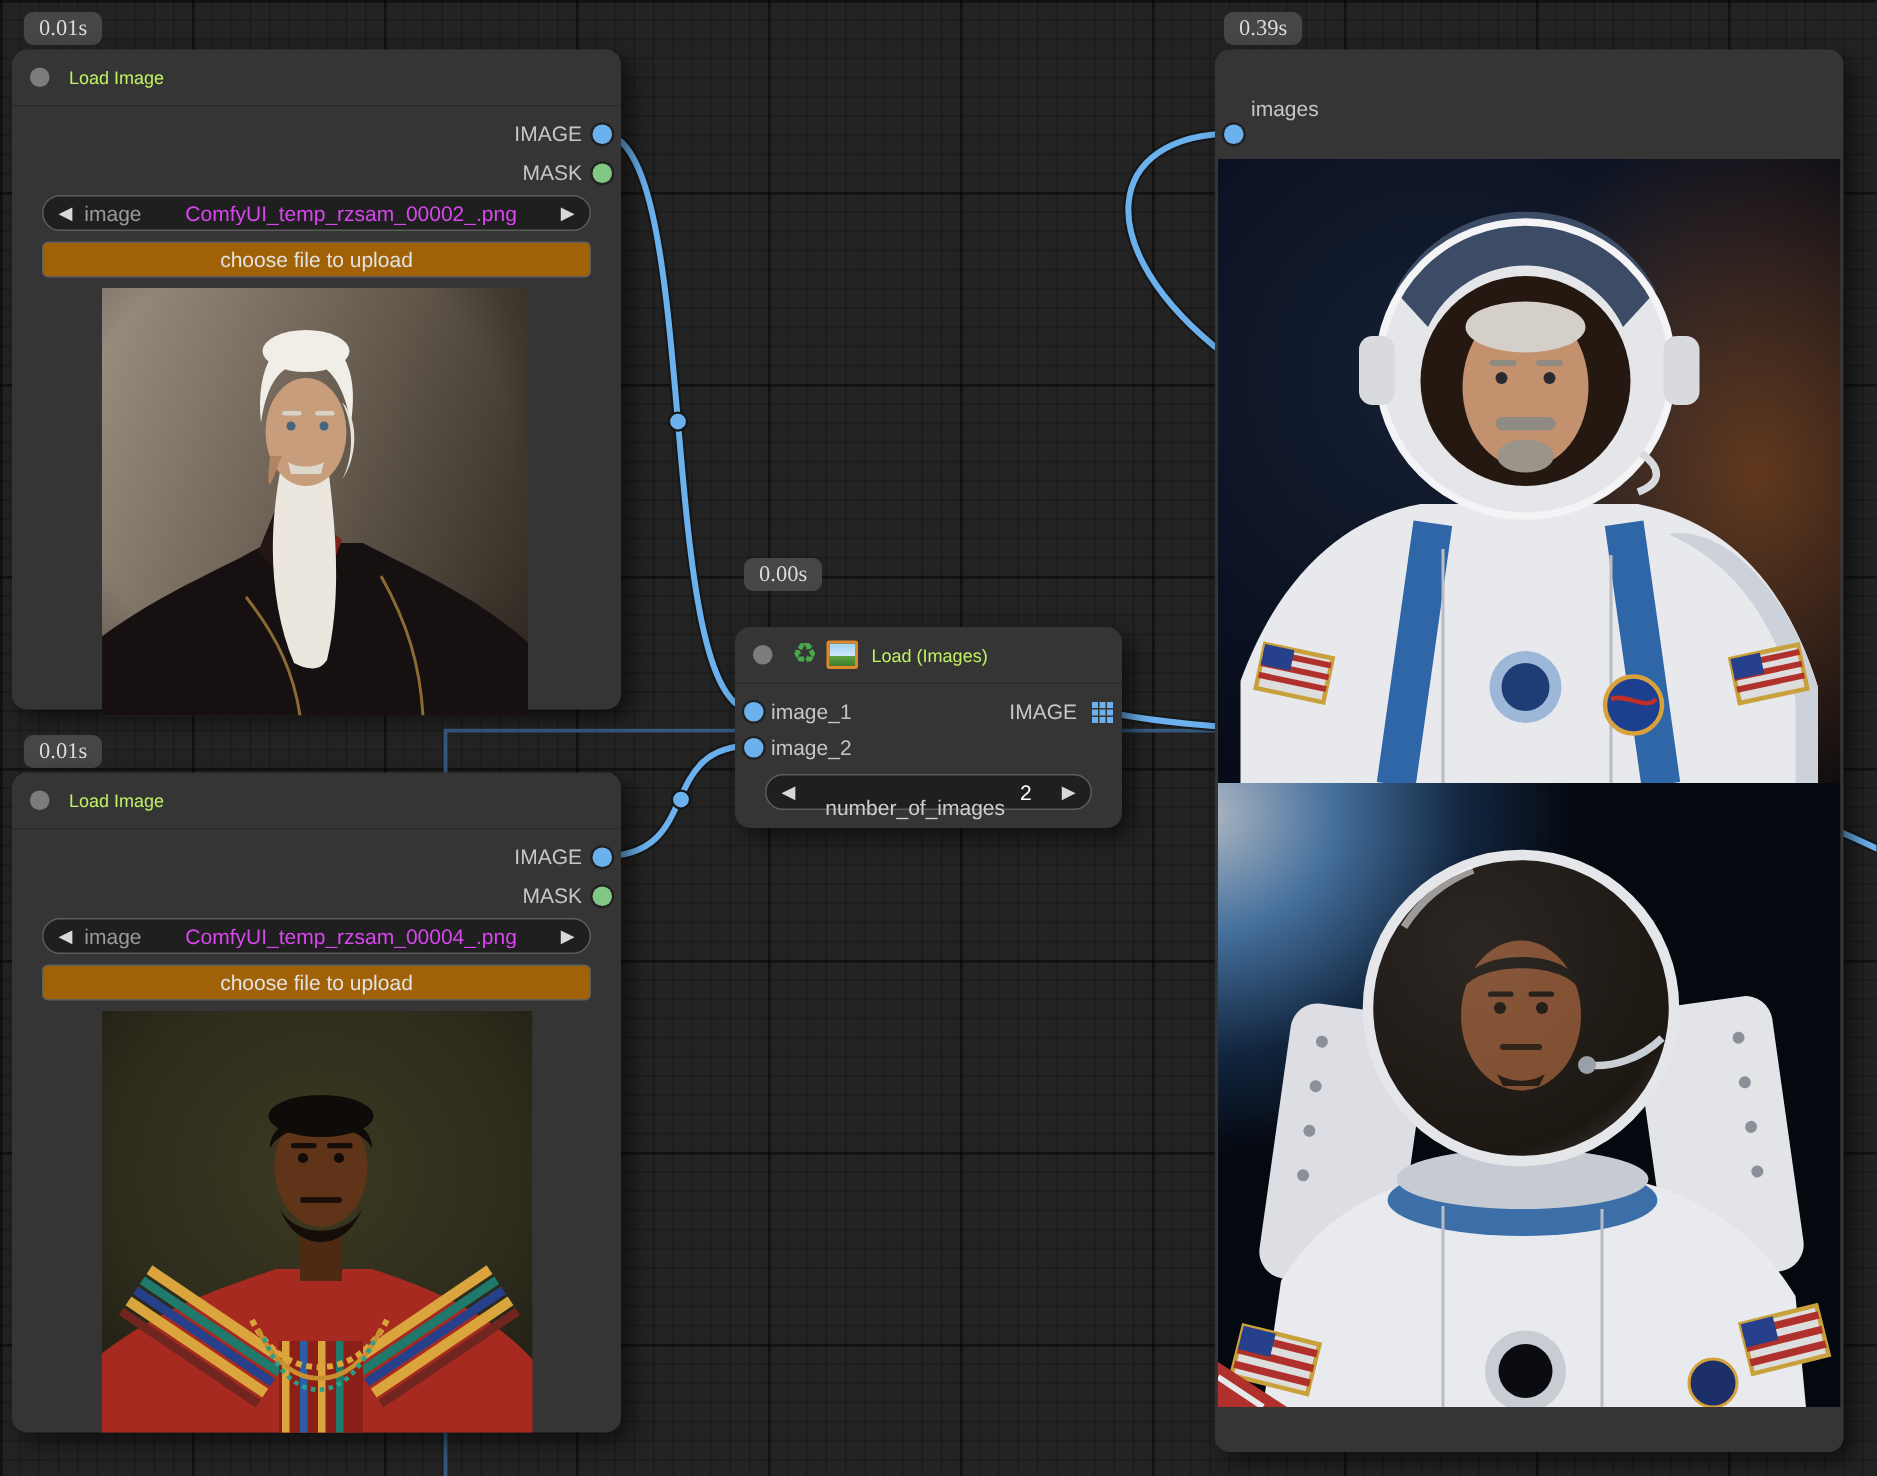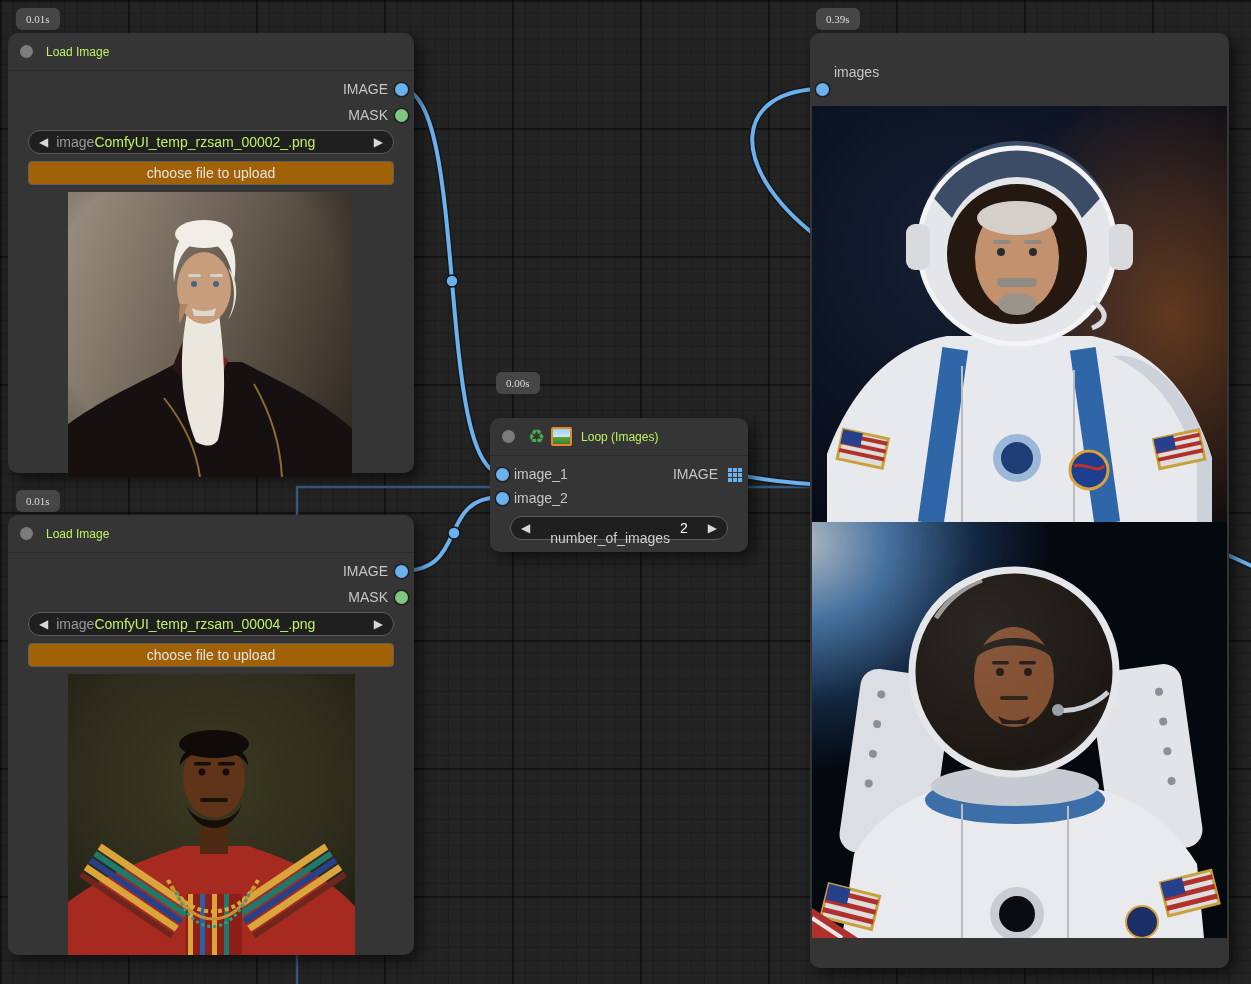--- a/index.html
+++ b/index.html
@@ -21,35 +21,35 @@
   }
   .node-header{
     height:37px;display:flex;align-items:center;padding:0 12px;
     border-bottom:1px solid #2b2b2b;border-radius:10px 10px 0 0;
   }
   .collapse-dot{width:13px;height:13px;border-radius:50%;background:#7c7c7c;margin-right:13px;flex:0 0 auto;}
   .node-title{font-size:12px;color:#bef264;white-space:nowrap;}
   .exec-badge{
     position:absolute;z-index:2;height:22px;line-height:22px;padding:0 10px;
     background:#464646;border-radius:6px;color:#dcdcdc;
-    font-family:"Liberation Serif",serif;font-size:11px;
+    font-family:"Liberation Serif",serif;font-size:15px;
   }
   .port{position:absolute;width:13px;height:13px;border-radius:50%;background:#6bb1ee;box-shadow:0 0 0 1.5px rgba(15,15,15,0.55);}
   .port.mask{background:#81C784;}
   .slot-label{position:absolute;font-size:14px;color:#c6c6c6;line-height:18px;white-space:nowrap;}
   .out-label{position:absolute;font-size:14px;color:#c6c6c6;line-height:18px;text-align:right;white-space:nowrap;}
   .grid-port{position:absolute;width:4px;height:4px;background:#6bb1ee;
     box-shadow:5px 0 #6bb1ee,10px 0 #6bb1ee,0 5px #6bb1ee,5px 5px #6bb1ee,10px 5px #6bb1ee,0 10px #6bb1ee,5px 10px #6bb1ee,10px 10px #6bb1ee;}
   .widget-pill{
     position:absolute;height:24px;background:#1f1f1f;border:1px solid #5c5c5c;border-radius:13px;
     display:flex;align-items:center;padding:0 10px;box-sizing:border-box;font-size:14px;
   }
   .widget-pill .arrow{color:#d8d8d8;font-size:12px;flex:0 0 auto;line-height:24px;}
   .pill-label{color:#9a9a9a;margin-left:8px;white-space:nowrap;}
-  .pill-value{flex:1;text-align:left;color:#bef264;white-space:nowrap;overflow:hidden;}
+  .pill-value{flex:1;text-align:center;color:#d946ef;white-space:nowrap;overflow:hidden;}
   .num-center{flex:1;display:flex;justify-content:center;gap:10px;align-items:center;}
   .num-label{color:#cfcfcf;white-space:nowrap;margin-top:20px;}
   .num-value{color:#ffffff;}
   .widget-btn{
     position:absolute;height:24px;line-height:22px;background:#a16207;border:1px solid #5f5f5f;border-radius:4px;
     text-align:center;font-size:14px;color:#e2e2e2;box-sizing:border-box;
   }
   .img-preview{position:absolute;display:block;}
   .recycle-icon{color:#46a94b;font-size:19px;margin-right:6px;line-height:19px;}
   .picture-icon{width:17px;height:15px;border:2px solid #e0892b;border-radius:2px;margin-right:9px;
@@ -196,21 +196,21 @@
     <rect x="150" y="88" width="17" height="3.5" rx="1.7" fill="#150e09"></rect>
   </svg>
 </div>
 
 <div class="exec-badge" style="left:496px;top:372px">0.00s</div>
 <div class="node" style="left:490px;top:418px;width:258px;height:134px">
   <div class="node-header">
     <span class="collapse-dot"></span>
     <span class="recycle-icon">♻</span>
     <span class="picture-icon"></span>
-    <span class="node-title">Loop (Images)</span>
+    <span class="node-title">Load (Images)</span>
   </div>
   <span class="port" style="top:50px;left:6px"></span>
   <span class="slot-label" style="top:47px;left:24px">image_1</span>
   <span class="port" style="top:74px;left:6px"></span>
   <span class="slot-label" style="top:71px;left:24px">image_2</span>
   <span class="out-label" style="top:47px;right:30px">IMAGE</span>
   <span class="grid-port" style="top:50px;right:16px"></span>
 
   <div class="widget-pill" style="top:98px;left:20px;width:218px">
     <span class="arrow">◀</span>

